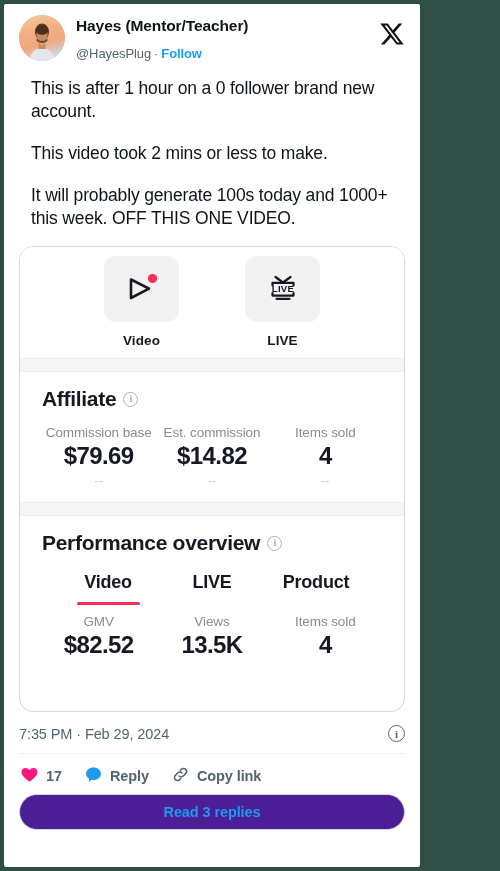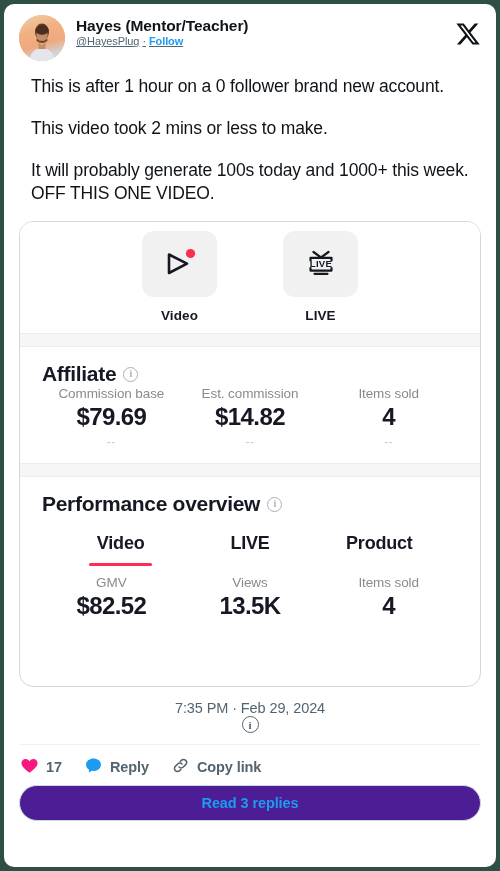--- a/index.html
+++ b/index.html
@@ -13,24 +13,24 @@
   body {
     background: #2f4f46;
     font-family: "Liberation Sans", sans-serif;
     -webkit-font-smoothing: antialiased;
   }
 
   .tweet-card {
     position: absolute;
     left: 4px;
     top: 4px;
-    width: 492px;
+    width: 416px;
     height: 863px;
     background: #ffffff;
-    border-radius: 10px;
+    border-radius: 2px;
     overflow: hidden;
   }
 
   .tweet-inner {
     padding: 11px 15px 0 15px;
   }
 
   
   .tweet-header {
     display: flex;
@@ -54,25 +54,24 @@
     padding-top: 1px;
     line-height: 1.25;
   }
   .display-name {
     font-size: 15.5px;
     font-weight: bold;
     color: #0f1419;
     letter-spacing: -0.1px;
   }
   .handle-row {
-    font-size: 11px;
+    font-size: 13px;
     color: #536471;
-    margin-top: 0;
-    letter-spacing: -0.1px;
-    text-decoration: underline;
+    margin-top: 11px;
+    letter-spacing: -0.1px;
   }
   .dot-sep { padding: 0 3px; color: #536471; }
   .follow-link {
     color: #1d9bf0;
     font-weight: bold;
     text-decoration: none;
     cursor: pointer;
   }
 
   .x-logo {
@@ -164,20 +163,21 @@
     display: inline-flex;
     align-items: center;
     justify-content: center;
     line-height: 1;
     cursor: pointer;
     flex: 0 0 auto;
   }
 
   .stats-row {
     display: flex;
+    margin-top: 14px;
   }
   .stat { flex: 1; text-align: center; }
   .stat-label {
     font-size: 13.5px;
     color: #8a8b91;
     letter-spacing: -0.1px;
   }
   .stat-value {
     margin-top: 2px;
     font-size: 24px;
@@ -220,21 +220,20 @@
 
   .perf-stats { margin-top: 9px; }
 
   
   .timestamp-row {
     display: flex;
     align-items: center;
     justify-content: space-between;
     padding: 11px 0 11px 0;
     margin-top: 2px;
-    flex-direction: column;
   }
   .timestamp {
     font-size: 14.5px;
     color: #536471;
     letter-spacing: -0.1px;
   }
   .ts-info {
     width: 17px;
     height: 17px;
     border-radius: 50%;

